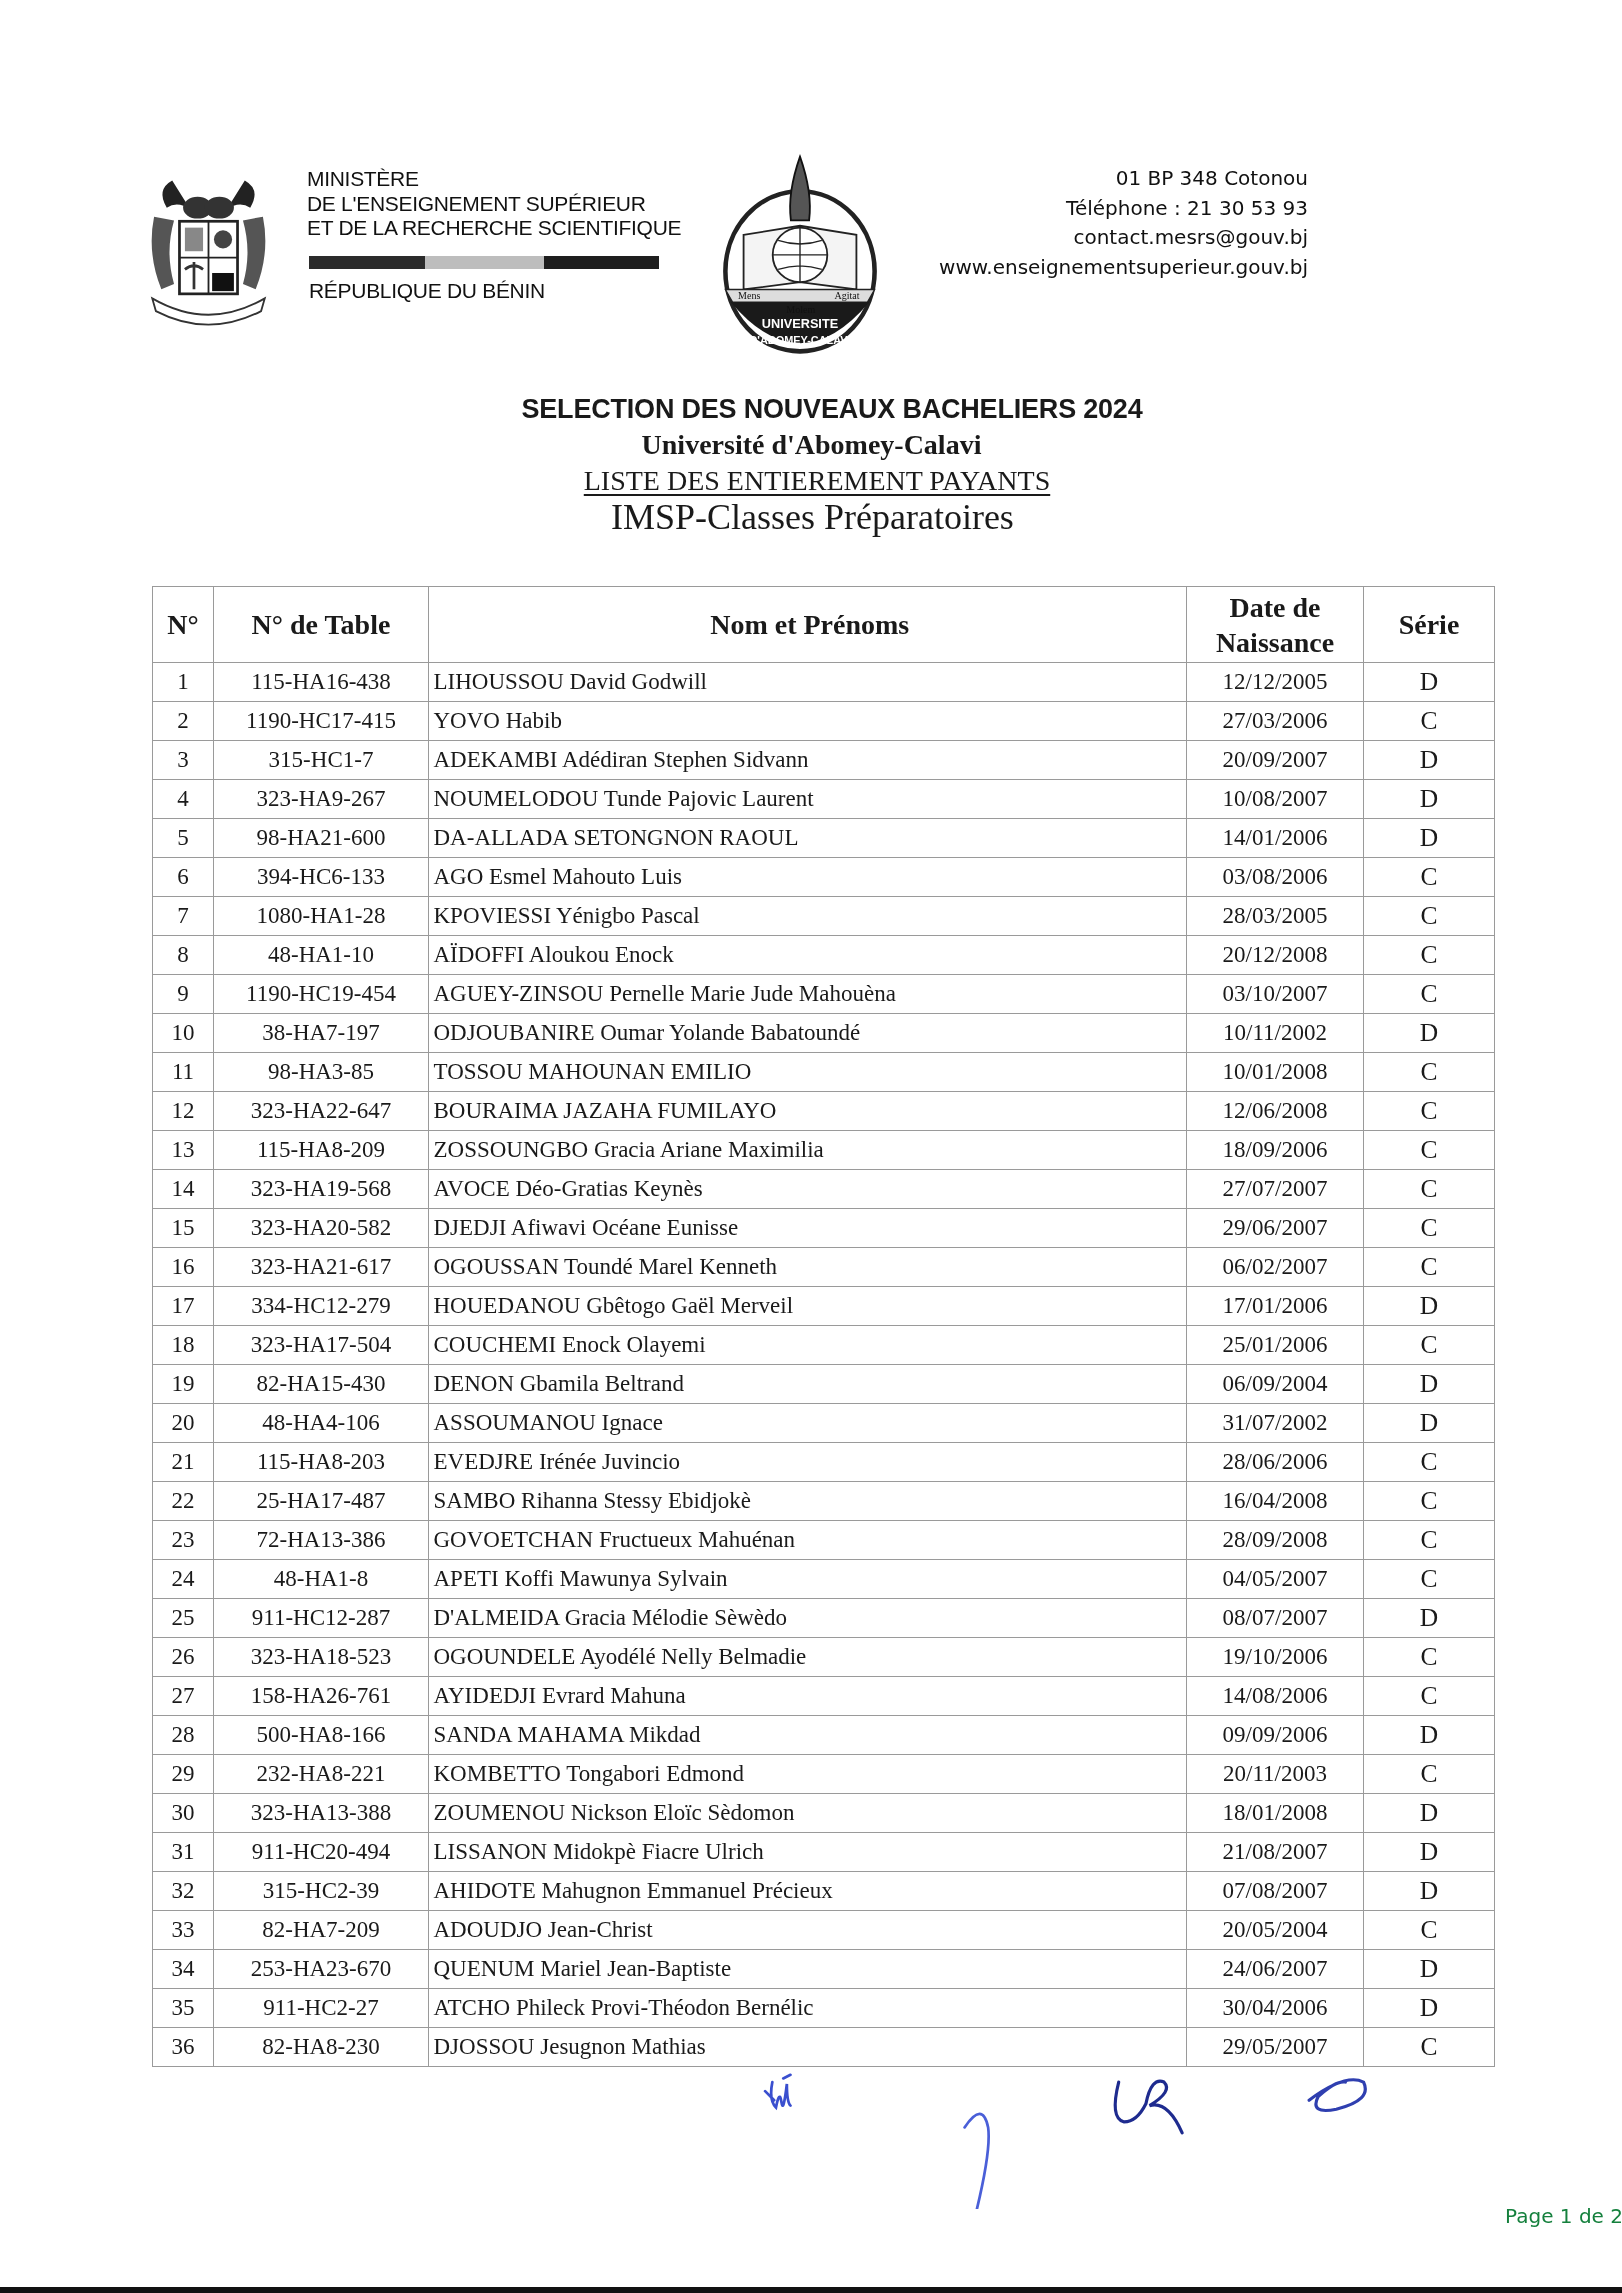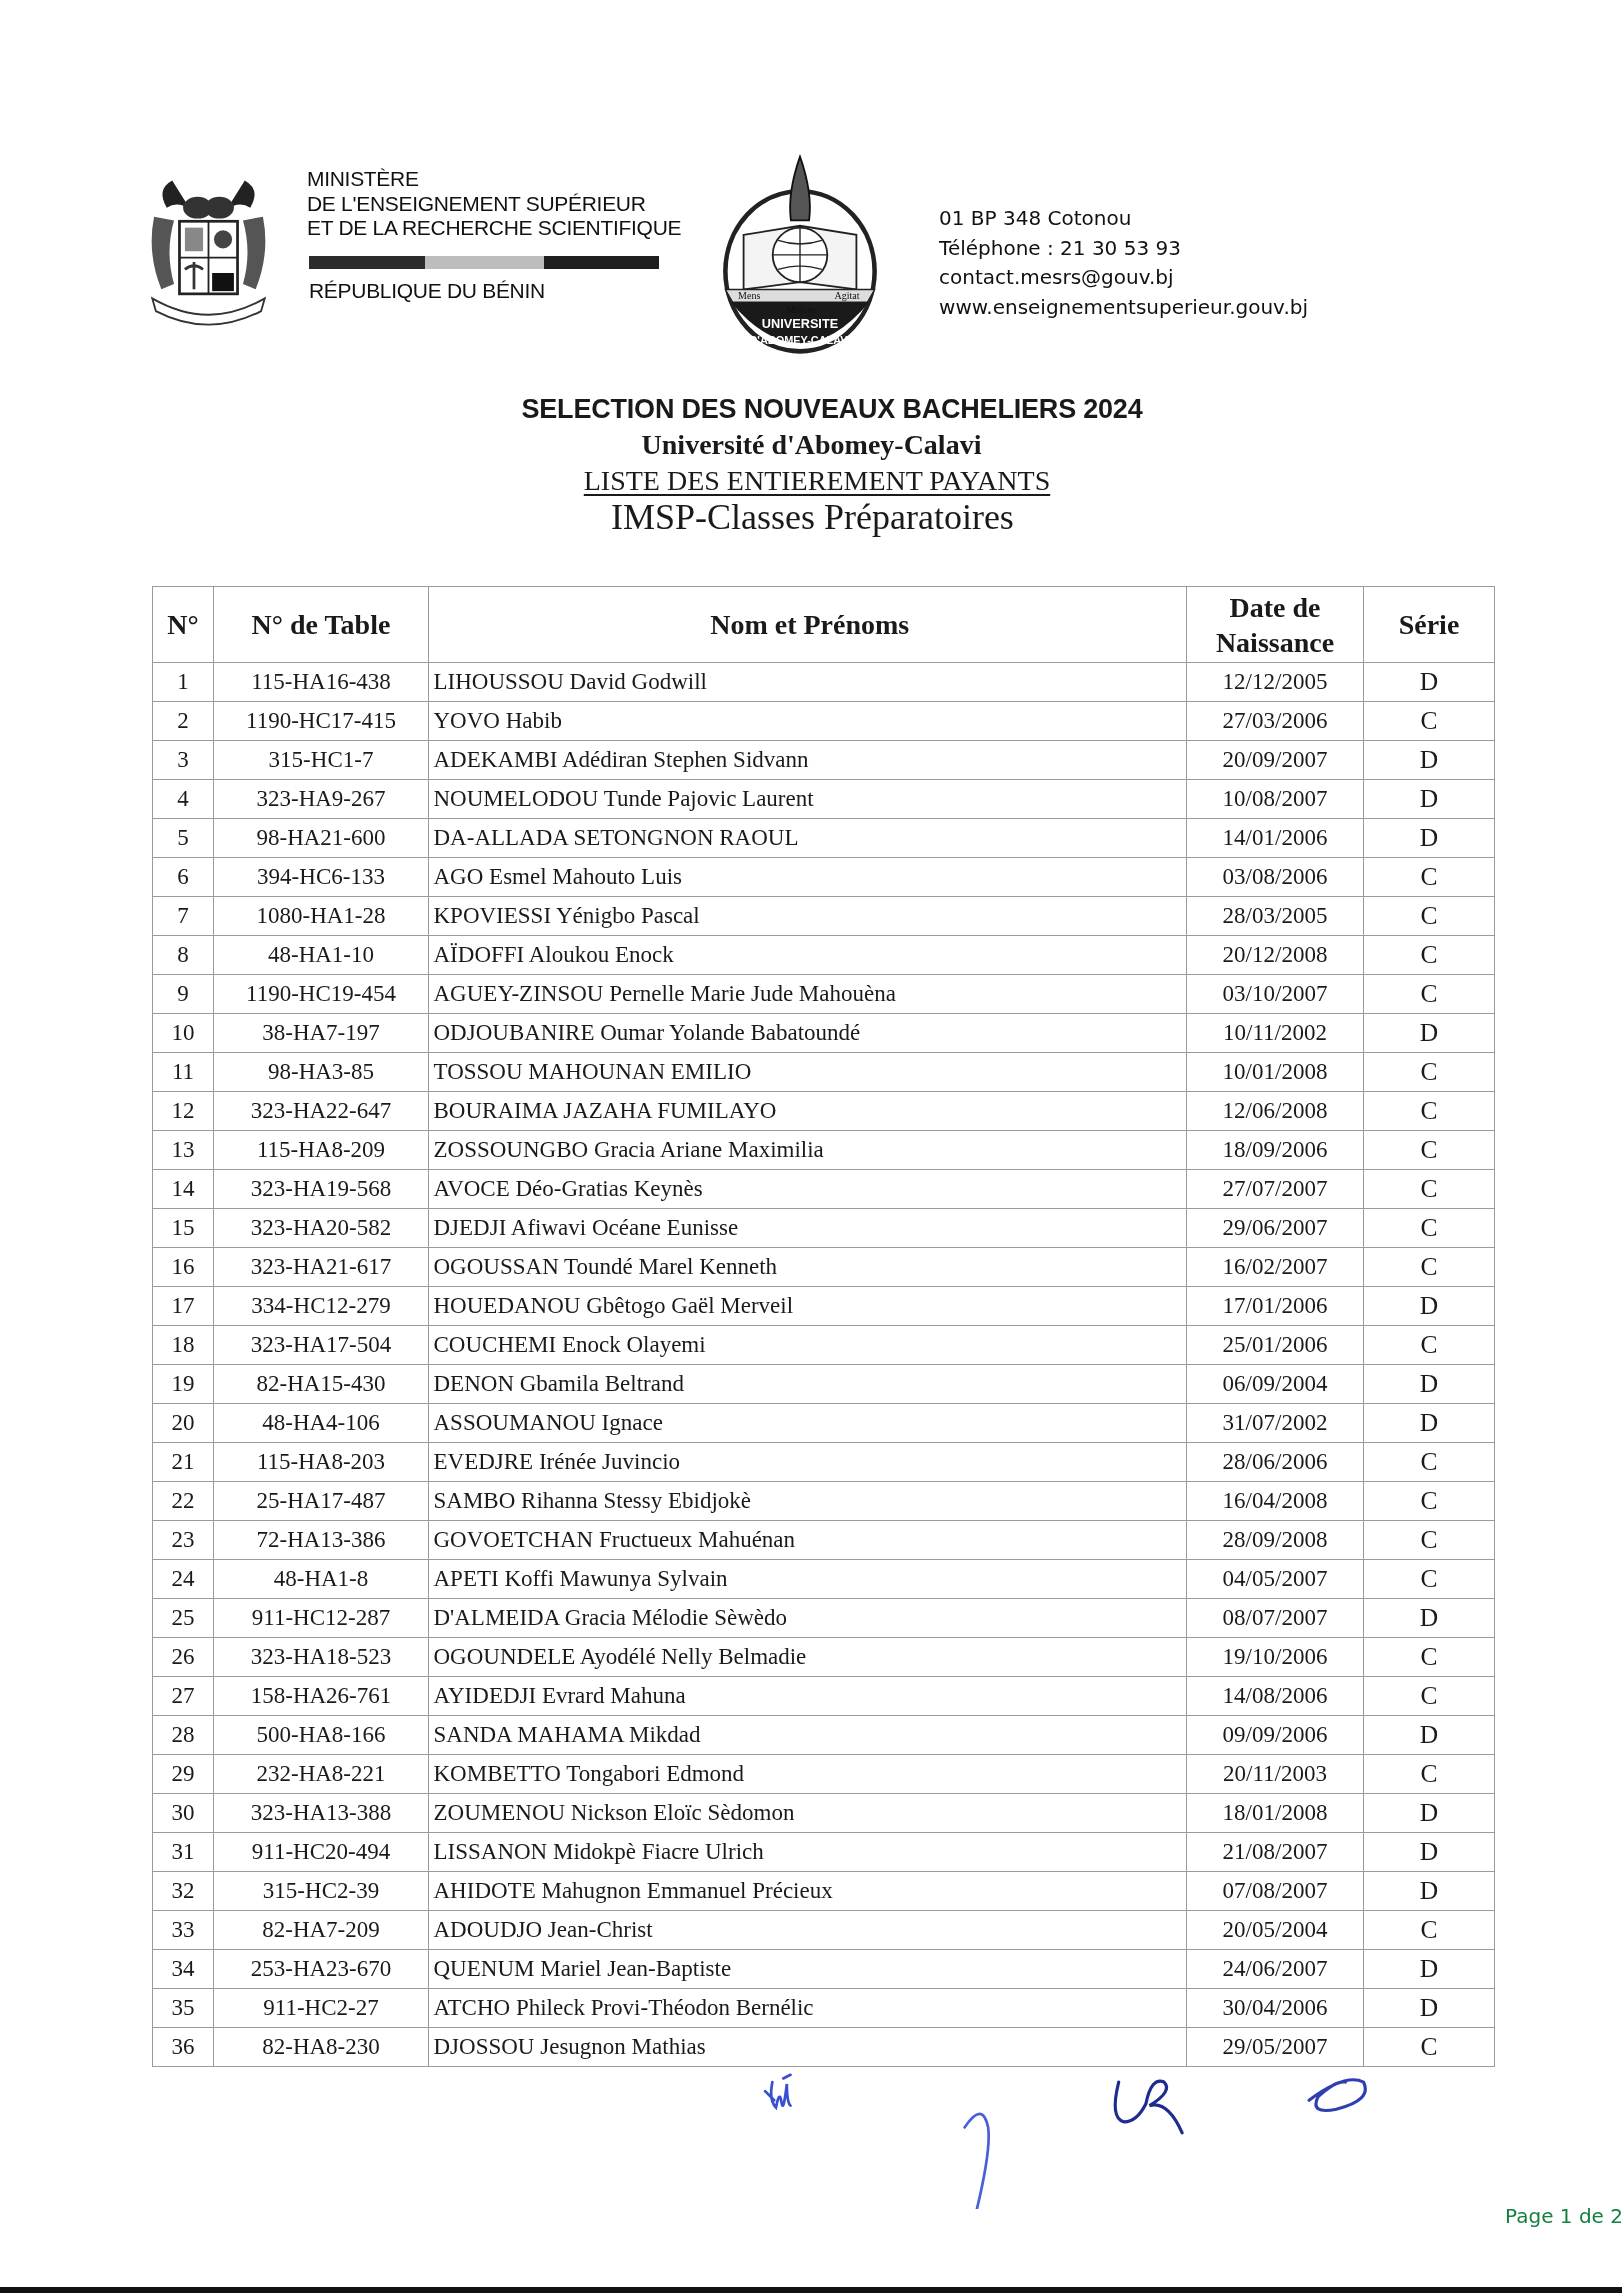--- a/index.html
+++ b/index.html
@@ -9,21 +9,21 @@
     }
     .abs { position: absolute; }
     
     #coat { left: 145px; top: 171px; width: 127px; height: 155px; }
     #ministry { left: 307px; top: 167px; font-family: "Liberation Sans", sans-serif; font-size: 21px; line-height: 24.5px; color: #111; letter-spacing: -0.3px; }
     #ministry .l { display: block; }
     #flagbar { left: 309px; top: 256px; width: 350px; height: 12.7px; display: flex; }
     #flagbar span { display: block; height: 100%; }
     #republic { left: 309px; top: 279px; font-family: "Liberation Sans", sans-serif; font-size: 21px; color: #111; letter-spacing: -0.3px; }
     #unilogo { left: 718px; top: 153px; width: 164px; height: 202px; }
-    #contact { right: 315px; top: 164px; font-family: "DejaVu Sans", sans-serif; font-size: 20px; line-height: 29.5px; color: #111; margin-top: 40px; }
+    #contact { right: 315px; top: 164px; text-align: right; font-family: "DejaVu Sans", sans-serif; font-size: 20px; line-height: 29.5px; color: #111; }
     #contact .l { display: block; }
     
     #titles { left: 0; width: 1623px; top: 391px; text-align: center; }
     #t1 { font-family: "Liberation Sans", sans-serif; font-weight: bold; font-size: 27px; letter-spacing: -0.2px; line-height: 36px; padding-left: 41px; }
     #t2 { font-size: 28px; text-decoration: underline; text-underline-offset: 3.6px; line-height: 36px; margin-left: 11px; }
     #t3 { font-weight: bold; font-size: 28px; line-height: 36px; }
     #t4 { font-size: 36px; line-height: 36px; margin-left: 1.8px; }
     
     #tbl { left: 152px; top: 586px; border-collapse: collapse; table-layout: fixed; width: 1342px; }
     #tbl th, #tbl td { border: 1.4px solid #9a9a9a; padding: 0; }
@@ -228,21 +228,21 @@
         <td class="c-n">15</td>
         <td class="c-t">323-HA20-582</td>
         <td class="c-name">DJEDJI Afiwavi Océane Eunisse</td>
         <td class="c-d">29/06/2007</td>
         <td class="c-s">C</td>
       </tr>
       <tr>
         <td class="c-n">16</td>
         <td class="c-t">323-HA21-617</td>
         <td class="c-name">OGOUSSAN Toundé Marel Kenneth</td>
-        <td class="c-d">16/02/2007</td>
+        <td class="c-d">06/02/2007</td>
         <td class="c-s">C</td>
       </tr>
       <tr>
         <td class="c-n">17</td>
         <td class="c-t">334-HC12-279</td>
         <td class="c-name">HOUEDANOU Gbêtogo Gaël Merveil</td>
         <td class="c-d">17/01/2006</td>
         <td class="c-s">D</td>
       </tr>
       <tr>

